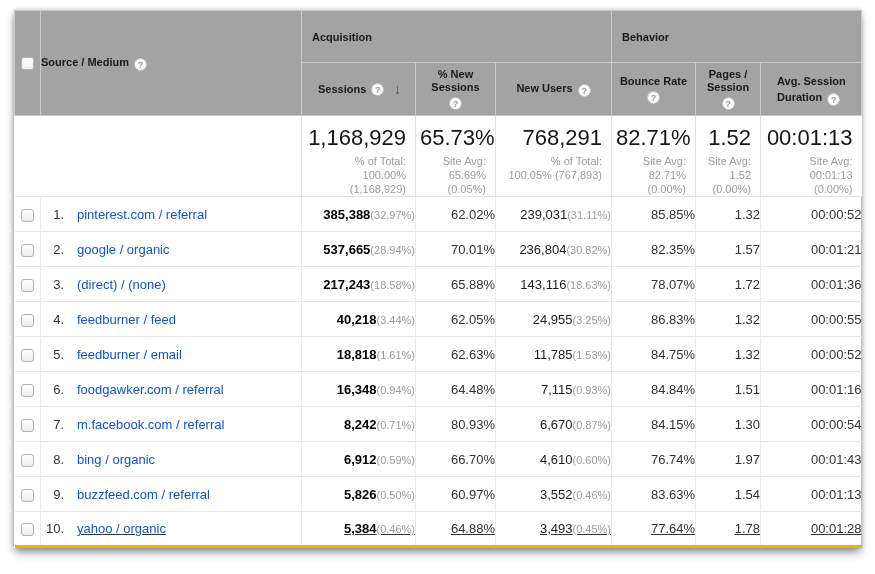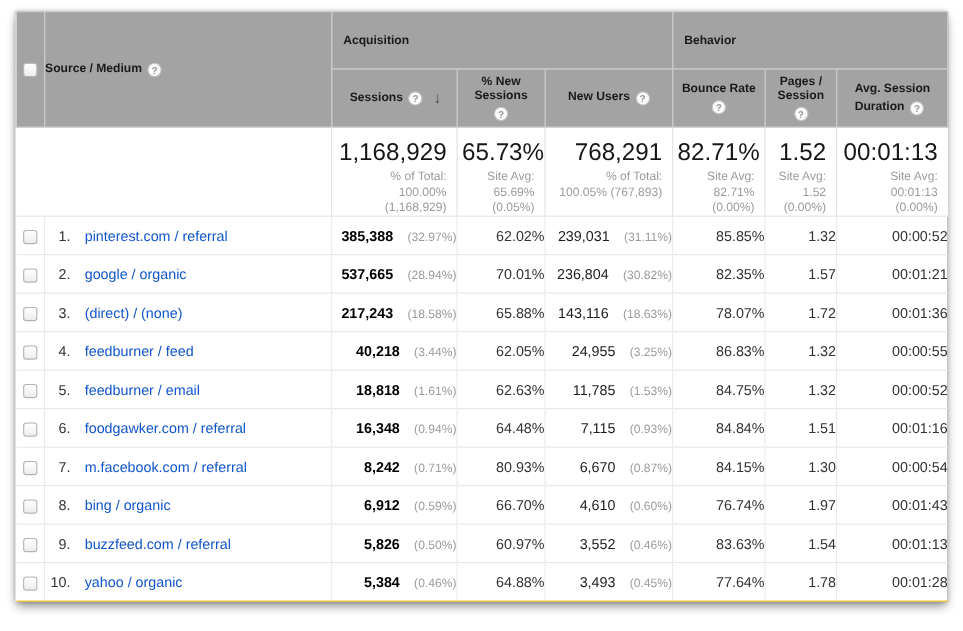--- a/index.html
+++ b/index.html
@@ -91,29 +91,29 @@
   tr.data-row { height: 35px; }
   tr.data-row td {
     border-top: 1px solid #e6e6e6;
     border-left: 1px solid #eaeaea;
     font-size: 13px;
     color: #333;
     vertical-align: middle;
     padding: 0;
   }
   tr.data-row td:first-child { border-left: none; }
-  tr.data-row:last-child td { border-bottom: 1px solid #eab308; }
+  tr.data-row:last-child td { border-bottom: 3px solid #eab308; text-decoration: underline; }
   td.c-check { text-align: center; }
   td.c-source { text-align: left; white-space: nowrap; overflow: hidden; }
   td.c-num { text-align: right; padding-right: 9px; white-space: nowrap; }
   .row-index { display: inline-block; width: 23px; text-align: right; margin-right: 13px; color: #333; }
   .row-link { color: #1155cc; text-decoration: none; cursor: pointer; }
   .val { color: #1c1c1c; }
   .val.bold { font-weight: bold; color: #000; }
-  .pct { color: #9b9b9b; font-size: 11px; margin-left: 13px; }
+  .pct { color: #9b9b9b; font-size: 11px; margin-left: 0; }
 </style>
 </head>
 <body>
 
 <div class="ga-wrap">
   <table class="ga">
     <colgroup>
       <col style="width:26px">
         <col style="width:261px">
         <col style="width:114px">

